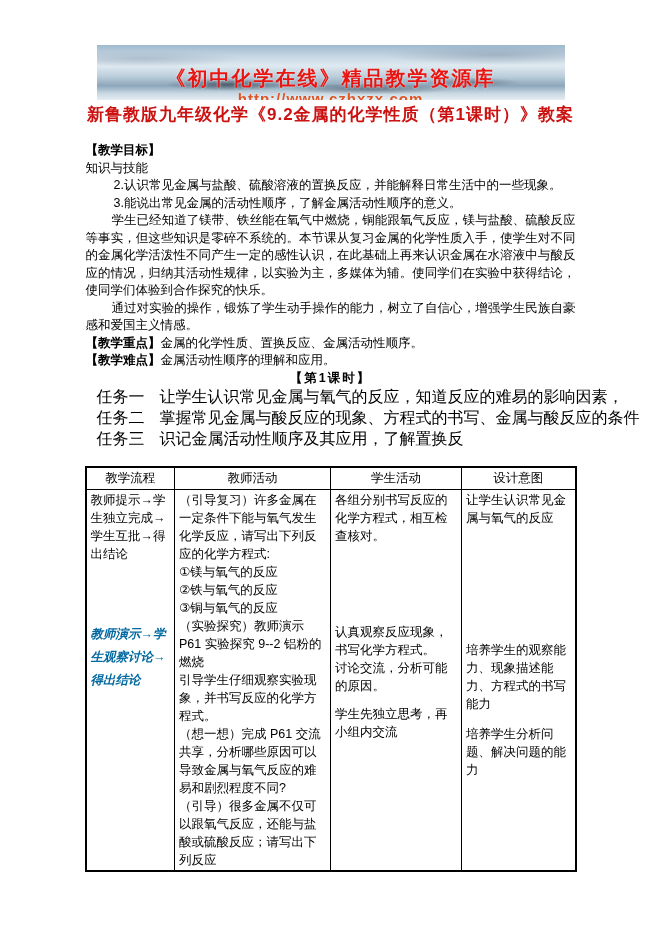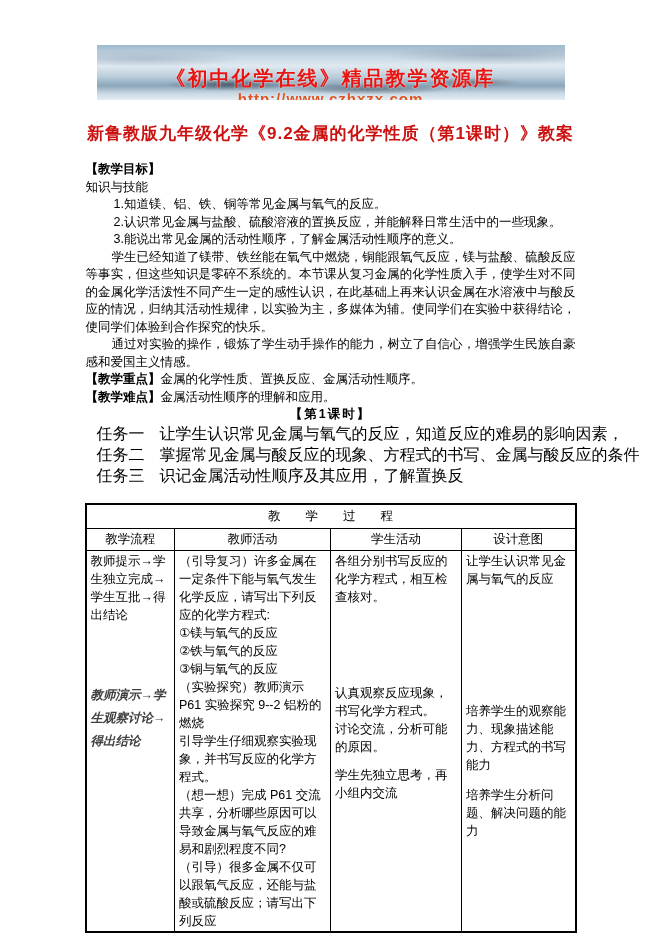--- a/index.html
+++ b/index.html
@@ -35,21 +35,21 @@
     font-family:"Liberation Serif","DejaVu Serif",serif;
   }
   .banner-url{
     font-size:15px;font-weight:bold;color:var(--banner-url-orange);
     line-height:17px;letter-spacing:1px;
     text-shadow:0 0 2px rgba(255,255,255,.7);
   }
 
   
   .doc-title{
-    margin:22px 0 9px;text-align:center;
+    margin:3px 0 9px;text-align:center;
     font-size:17px;font-weight:bold;color:var(--title-red);
     letter-spacing:1px;
   }
 
   
   .bodytext p{margin:0;font-size:12.5px;line-height:17.5px;}
   .b{font-weight:bold;}
   .num-item{padding-left:28px;white-space:nowrap;}
   .para-indent{text-indent:26px;text-align:justify;}
   .session-head{
@@ -68,21 +68,21 @@
     border:1px solid #000;font-size:12.5px;font-weight:normal;
     padding:1px 4px;vertical-align:top;
   }
   .tbl-title{text-align:center;height:21px;white-space:pre;font-size:13.5px;line-height:21px;}
   .tbl-colhead{text-align:center;height:19px;line-height:19px;}
   .cell p{margin:0;font-size:12.5px;line-height:18px;}
   .cell{height:306px;}
   .flow-step2{
     margin-top:60px !important;
     font-size:11px;font-weight:bold;font-style:italic;
-    line-height:23px !important;color:#404040;
+    line-height:23px !important;color:#0369a1;
   }
   .stu-p1{margin-top:78px !important;}
   .stu-p3{margin-top:10px !important;}
   .des-p1{margin-top:114px !important;}
   .des-p2{margin-top:12px !important;}
 </style>
 </head>
 <body>
 
 <div class="page">
@@ -90,21 +90,20 @@
   <div class="banner">
     <div class="banner-title">《初中化学在线》精品教学资源库</div>
     <div class="banner-url">http://www.czhxzx.com</div>
   </div>
 
   <div class="doc-title">新鲁教版九年级化学《9.2金属的化学性质（第1课时）》教案</div>
 
   <div class="content bodytext">
     <p class="b">【教学目标】</p>
     <p>知识与技能</p>
-    <p class="num-item">1.知道镁、铝、铁、铜等常见金属与氧气的反应。</p>
     <p class="num-item">2.认识常见金属与盐酸、硫酸溶液的置换反应，并能解释日常生活中的一些现象。</p>
     <p class="num-item">3.能说出常见金属的活动性顺序，了解金属活动性顺序的意义。</p>
     <p class="para-indent">学生已经知道了镁带、铁丝能在氧气中燃烧，铜能跟氧气反应，镁与盐酸、硫酸反应等事实，但这些知识是零碎不系统的。本节课从复习金属的化学性质入手，使学生对不同的金属化学活泼性不同产生一定的感性认识，在此基础上再来认识金属在水溶液中与酸反应的情况，归纳其活动性规律，以实验为主，多媒体为辅。使同学们在实验中获得结论，使同学们体验到合作探究的快乐。</p>
     <p class="para-indent">通过对实验的操作，锻炼了学生动手操作的能力，树立了自信心，增强学生民族自豪感和爱国主义情感。</p>
     <p><span class="b">【教学重点】</span><span>金属的化学性质、置换反应、金属活动性顺序。</span></p>
     <p><span class="b">【教学难点】</span><span>金属活动性顺序的理解和应用。</span></p>
 
     <p class="session-head">【第1课时】</p>
 
     <div class="task-line">
@@ -122,23 +121,20 @@
   </div>
 
   <table class="process">
     <colgroup>
       <col style="width:89px">
         <col style="width:156px">
         <col style="width:131px">
         <col style="width:114px">
     </colgroup>
     <tbody>
-        <tr>
-      <th class="tbl-title" colspan="4">教　　学　　过　　程</th>
-    </tr>
     <tr>
       <th class="tbl-colhead">教学流程</th>
       <th class="tbl-colhead">教师活动</th>
       <th class="tbl-colhead">学生活动</th>
       <th class="tbl-colhead">设计意图</th>
     </tr>
     <tr>
       <td class="cell">
         <p>教师提示→学生独立完成→学生互批→得出结论</p>
         <p class="flow-step2">教师演示→学生观察讨论→得出结论</p>

